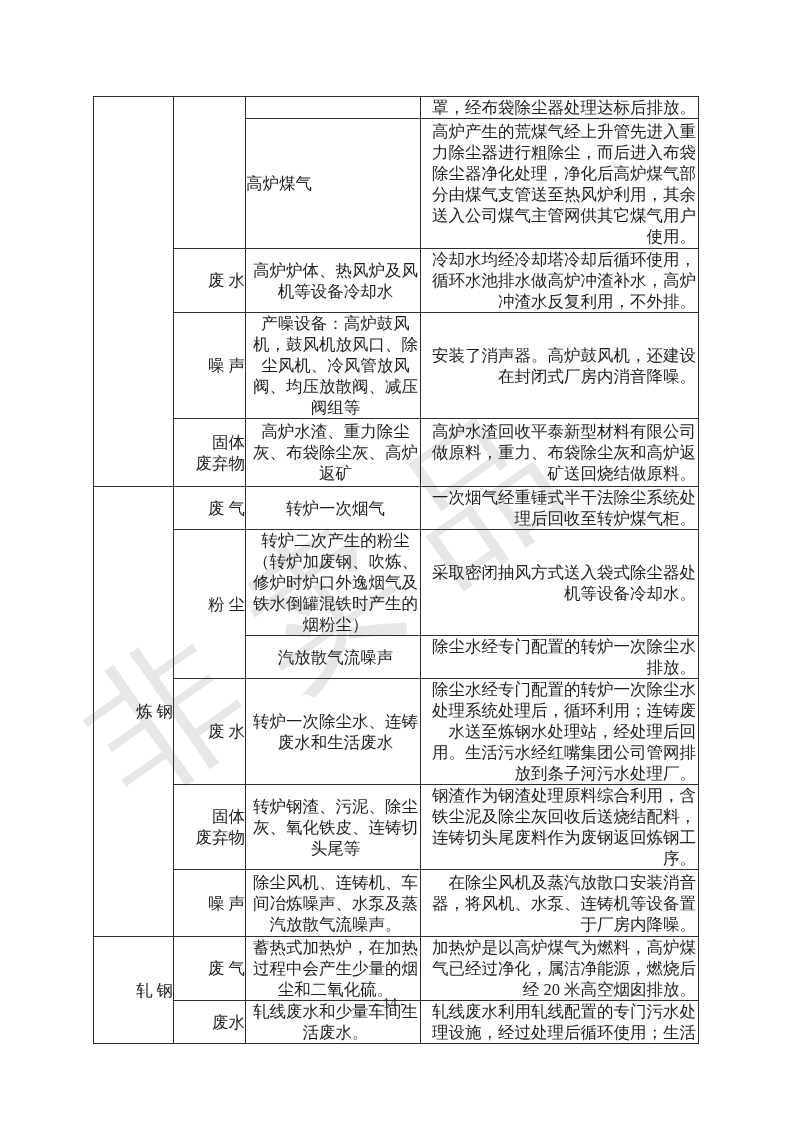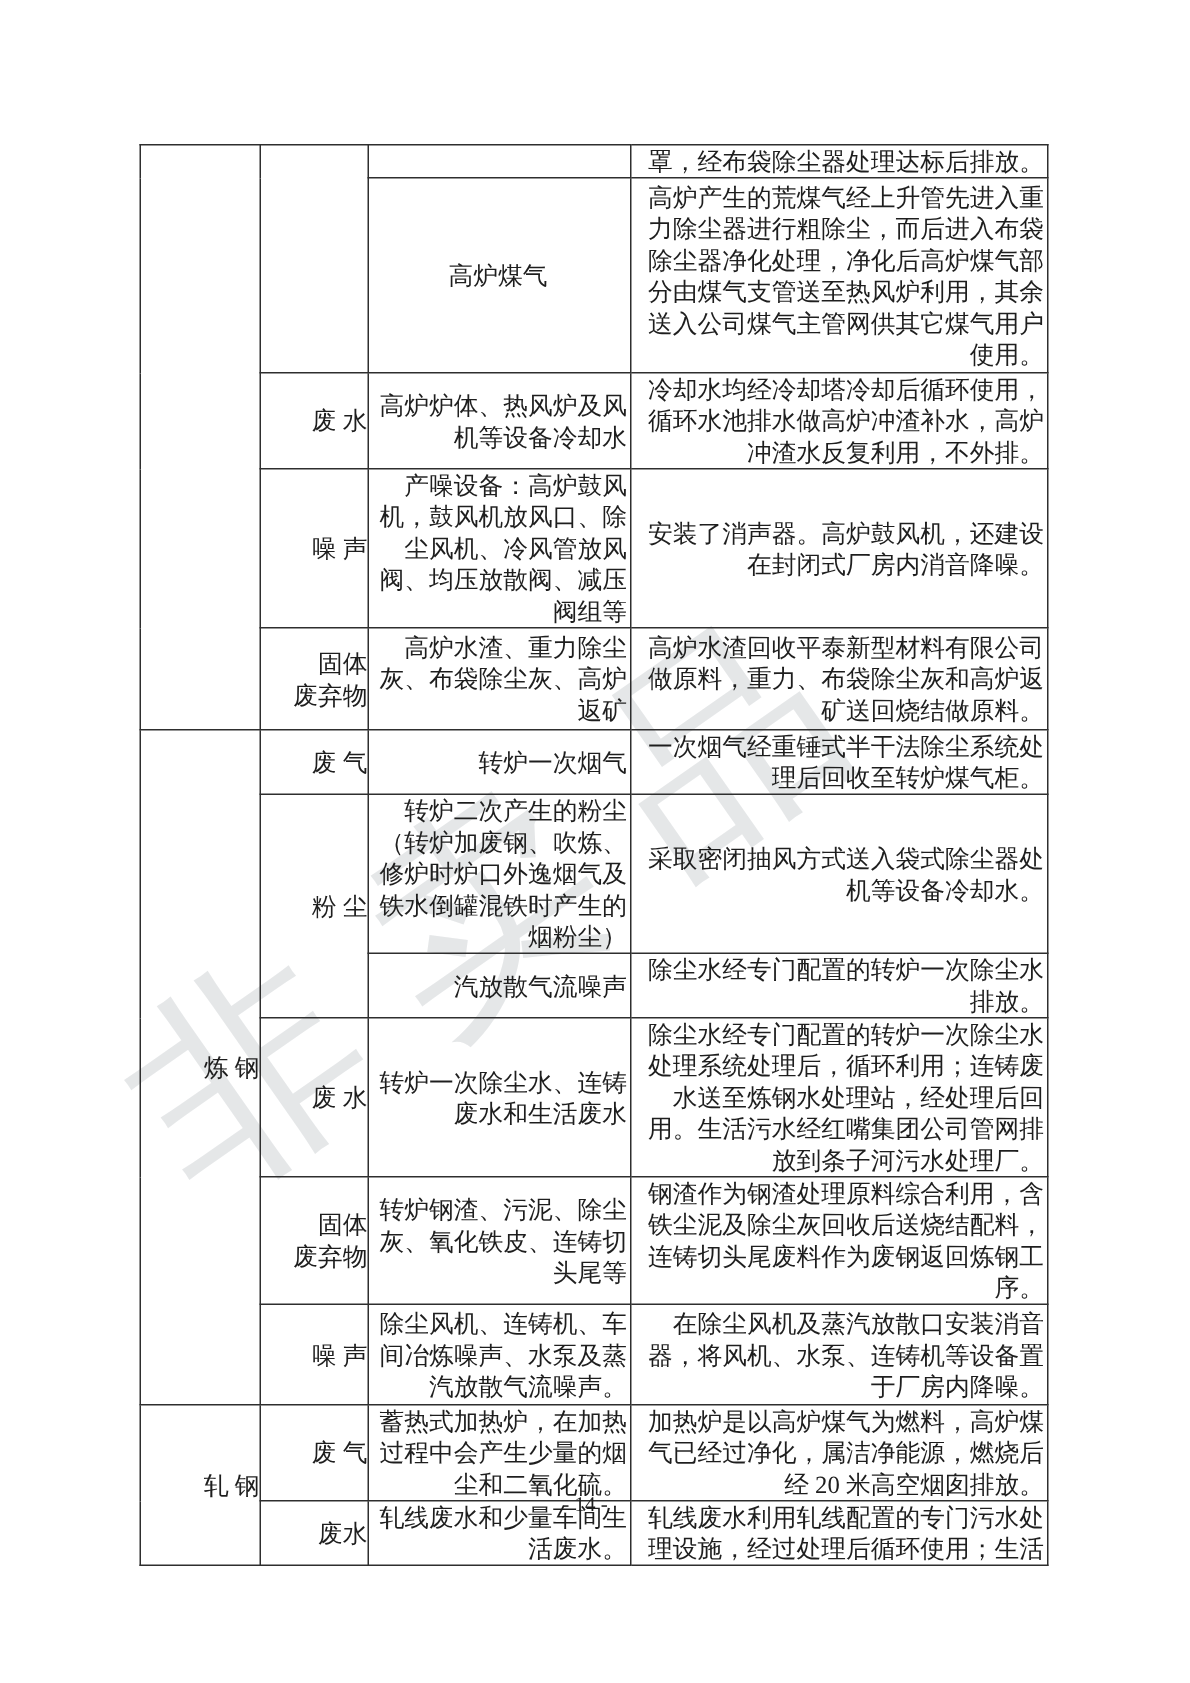--- a/index.html
+++ b/index.html
@@ -38,22 +38,22 @@
   td {
     border: 1px solid #2e2e2e;
     font-size: 16.5px;
     line-height: 21px;
     vertical-align: middle;
     white-space: pre-line;
     padding: 0;
     overflow: hidden;
   }
   td.c1, td.c2 { text-align: right; }
-  td.c3 { text-align: right; padding-left: 7px; padding-right: 2px; }
-  td.c3.center { text-align: center; padding-left: 0; }
+  td.c3 { text-align: center; padding-left: 7px; padding-right: 2px; }
+  td.c3.center { text-align: left; padding-left: 0; }
   td.c4 { text-align: right; padding-left: 0; padding-right: 2px; }
   .footer {
     position: absolute;
     left: 0;
     top: 996px;
     width: 780px;
     z-index: 1;
     text-align: center;
     font-size: 14px;
     color: #1e1e1e;

